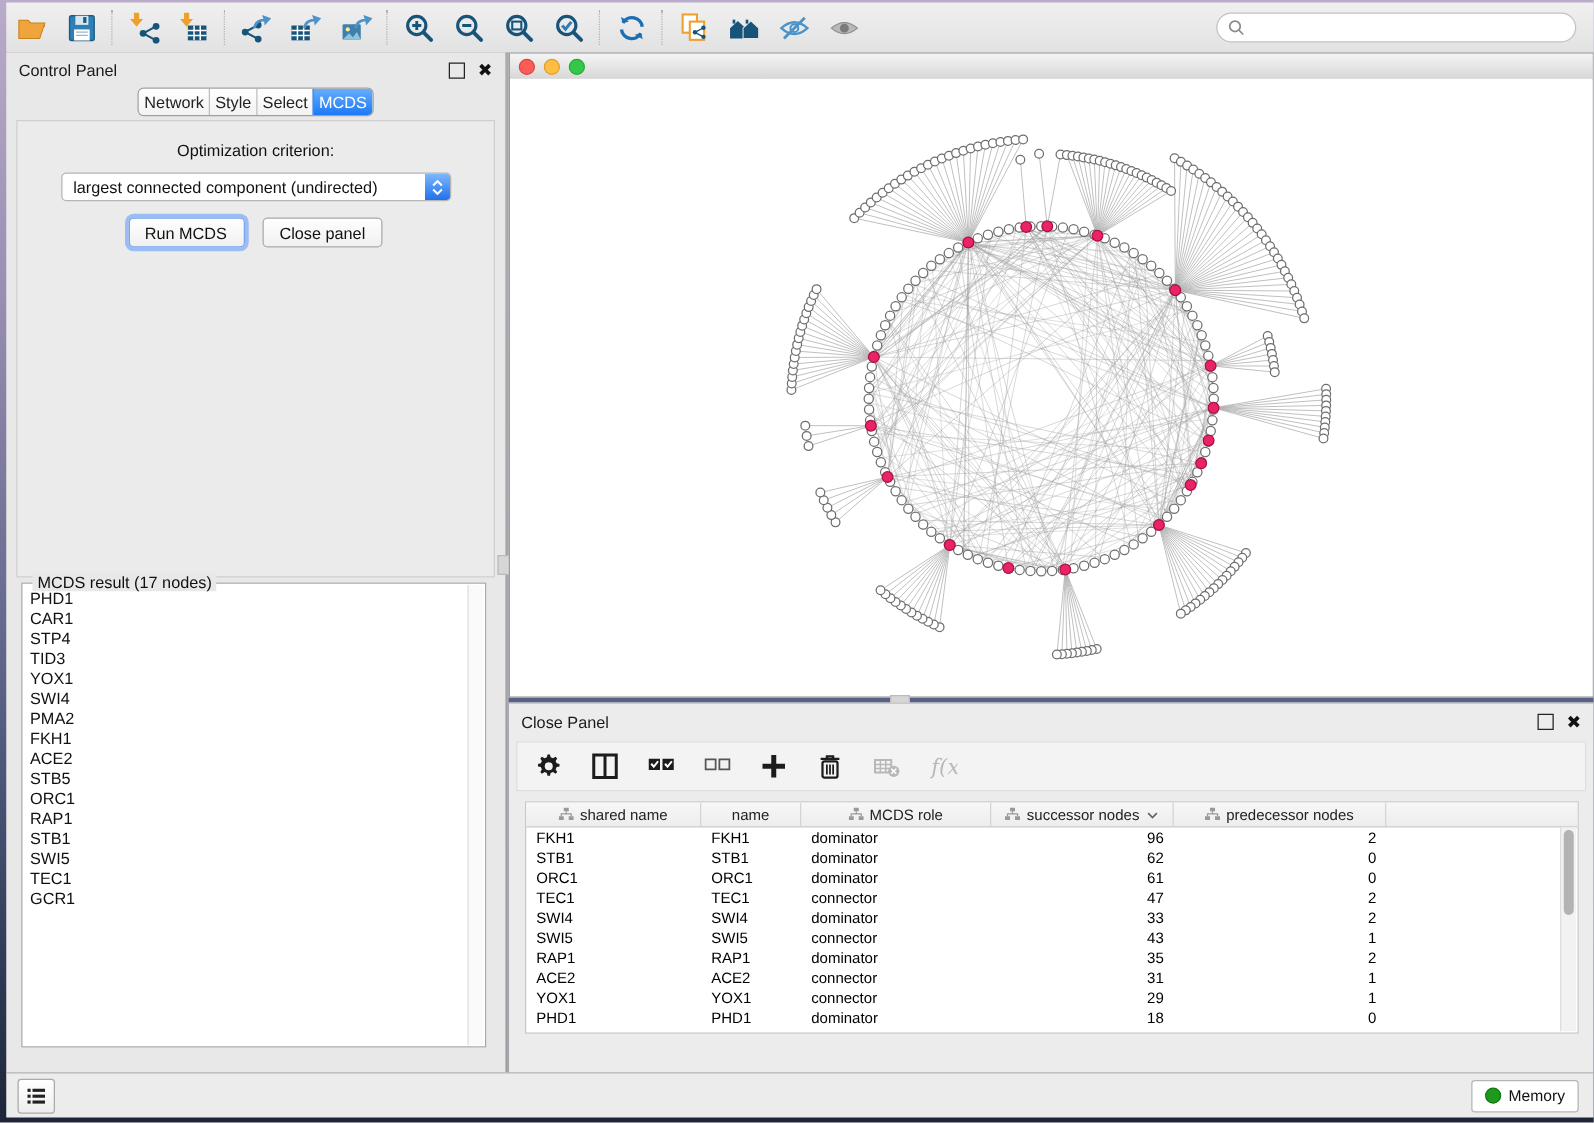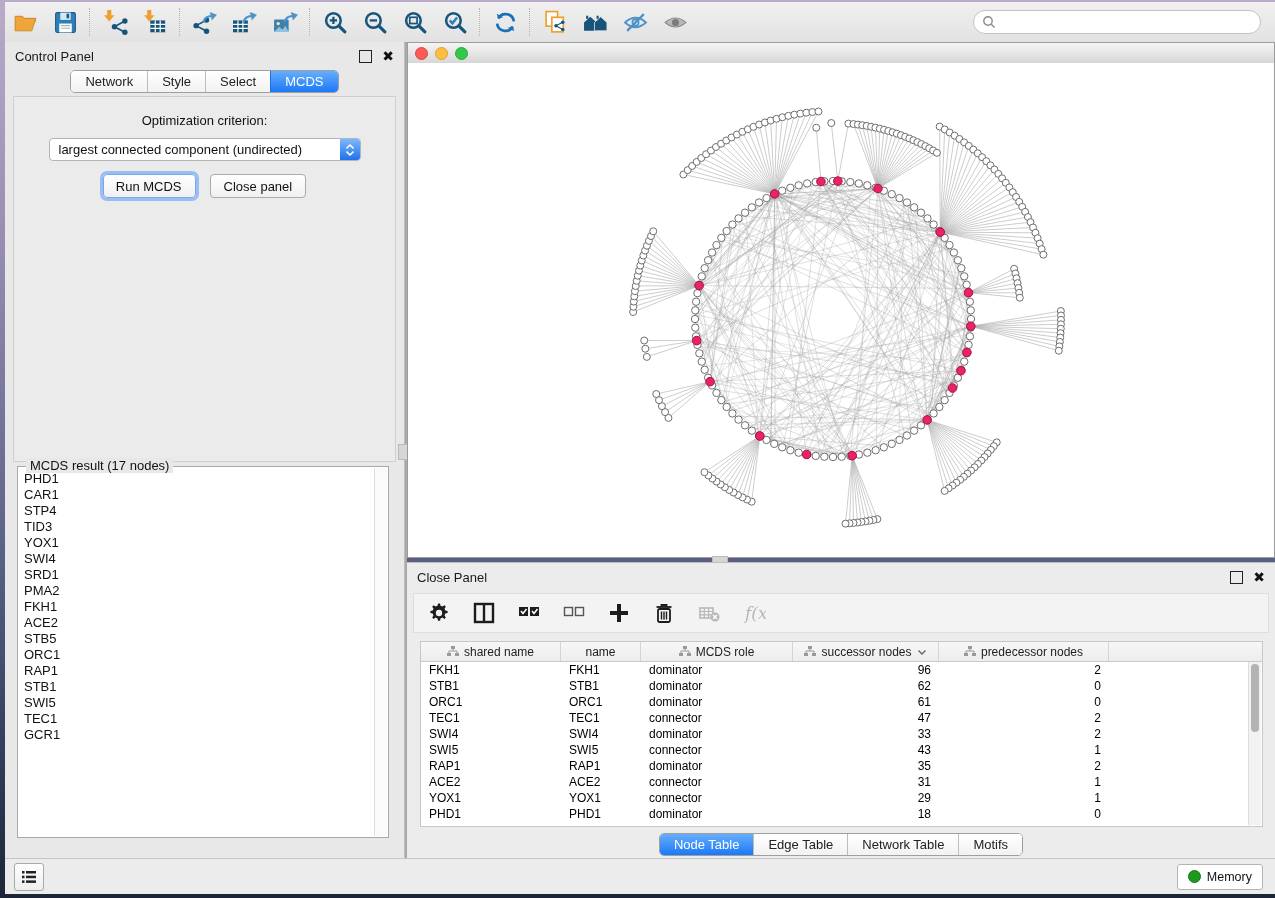--- a/index.html
+++ b/index.html
@@ -18,21 +18,21 @@
   #search-wrap{margin-left:auto;margin-right:14px;width:288px;height:24px;background:#fff;
     border:1px solid #c2c2c2;border-radius:13px;display:flex;align-items:center;padding-left:8px;box-sizing:border-box;}
   
   #control-panel{left:5px;top:42px;width:400px;height:816px;background:#e8e8e8;border-right:1px solid #bdbdbd;box-sizing:border-box;}
   .panel-header{height:28px;display:flex;align-items:center;padding:0 10px;font-size:13px;color:#1a1a1a;}
   .panel-header .win-btns{margin-left:auto;display:flex;gap:10px;align-items:center;}
   .float-btn{width:11px;height:11px;border:1.5px solid #222;background:transparent;}
   .close-btn{font-size:14px;font-weight:bold;color:#111;line-height:11px;}
   .seg-tabs{display:flex;justify-content:center;}
   .seg{display:flex;border:1px solid #9f9f9f;border-radius:5px;background:#fff;overflow:hidden;height:21px;}
-  .seg-item{padding:0 14px;font-size:13px;color:#222;display:flex;align-items:center;border-left:1px solid #bdbdbd;background:linear-gradient(#fff,#f2f2f2);}
+  .seg-item{padding:0 4px;font-size:13px;color:#222;display:flex;align-items:center;border-left:1px solid #bdbdbd;background:linear-gradient(#fff,#f2f2f2);}
   .seg-item:first-child{border-left:none;}
   .seg-item.sel{background:linear-gradient(#66aefd,#1c79f5);color:#fff;border-left-color:#1c6fe0;}
   #cp-sub{left:8px;top:54px;width:383px;height:366px;border:1px solid #cfcfcf;background:#ebebeb;box-sizing:border-box;}
   #opt-label{text-align:center;margin-top:16px;font-size:13px;color:#111;}
   #dropdown{margin:10px auto 0;width:312px;height:23px;background:#fff;border:1px solid #b5b5b5;border-radius:4px;display:flex;align-items:center;box-sizing:border-box;}
   #dropdown .dd-text{flex:1;font-size:13px;padding-left:9px;color:#111;white-space:nowrap;}
   #dd-stepper{width:20px;height:21px;border-radius:0 3px 3px 0;background:linear-gradient(#7db8fb,#2071ec);display:flex;flex-direction:column;align-items:center;justify-content:center;color:#fff;}
   #dd-stepper svg{display:block;}
   .btn-row{display:flex;justify-content:center;gap:14px;margin-top:13px;}
   .push-btn{height:22px;padding:0 13px;background:linear-gradient(#ffffff,#f0f0f0);border:1px solid #ababab;border-radius:4px;font-size:13px;color:#111;display:flex;align-items:center;}
@@ -255,21 +255,20 @@
   </div>
   <div id="mcds-fieldset" class="abs">
     <span id="mcds-legend">MCDS result (17 nodes)</span>
     <div id="mcds-list">
         <div>PHD1</div>
         <div>CAR1</div>
         <div>STP4</div>
         <div>TID3</div>
         <div>YOX1</div>
         <div>SWI4</div>
-        <div>SRD1</div>
         <div>PMA2</div>
         <div>FKH1</div>
         <div>ACE2</div>
         <div>STB5</div>
         <div>ORC1</div>
         <div>RAP1</div>
         <div>STB1</div>
         <div>SWI5</div>
         <div>TEC1</div>
         <div>GCR1</div>
@@ -1214,28 +1213,20 @@
           <div class="nt-cell" style="width: 80px;">PHD1</div>
           <div class="nt-cell" style="width: 152px;">dominator</div>
           <div class="nt-cell num" style="width: 146px;">18</div>
           <div class="nt-cell num" style="width: 170px;">0</div>
         </div>
       </div>
     <div id="nt-vscroll">
         <div id="nt-thumb"></div>
       </div>
   </div>
-  <div id="tp-tabs">
-      <div class="seg" id="tp-tabs-seg">
-        <div class="seg-item sel">Node Table</div>
-        <div class="seg-item">Edge Table</div>
-        <div class="seg-item">Network Table</div>
-        <div class="seg-item">Motifs</div>
-      </div>
-    </div>
 </div>
 
 <div id="status-bar" class="abs">
   <div id="list-btn">
     <svg width="16" height="14" viewBox="0 0 16 14">
       <g fill="#222">
           <rect x="1" y="1" width="2.5" height="2.5"></rect>
           <rect x="5" y="1" width="10" height="2.5"></rect>
       <rect x="1" y="5.7" width="2.5" height="2.5"></rect>
           <rect x="5" y="5.7" width="10" height="2.5"></rect>

